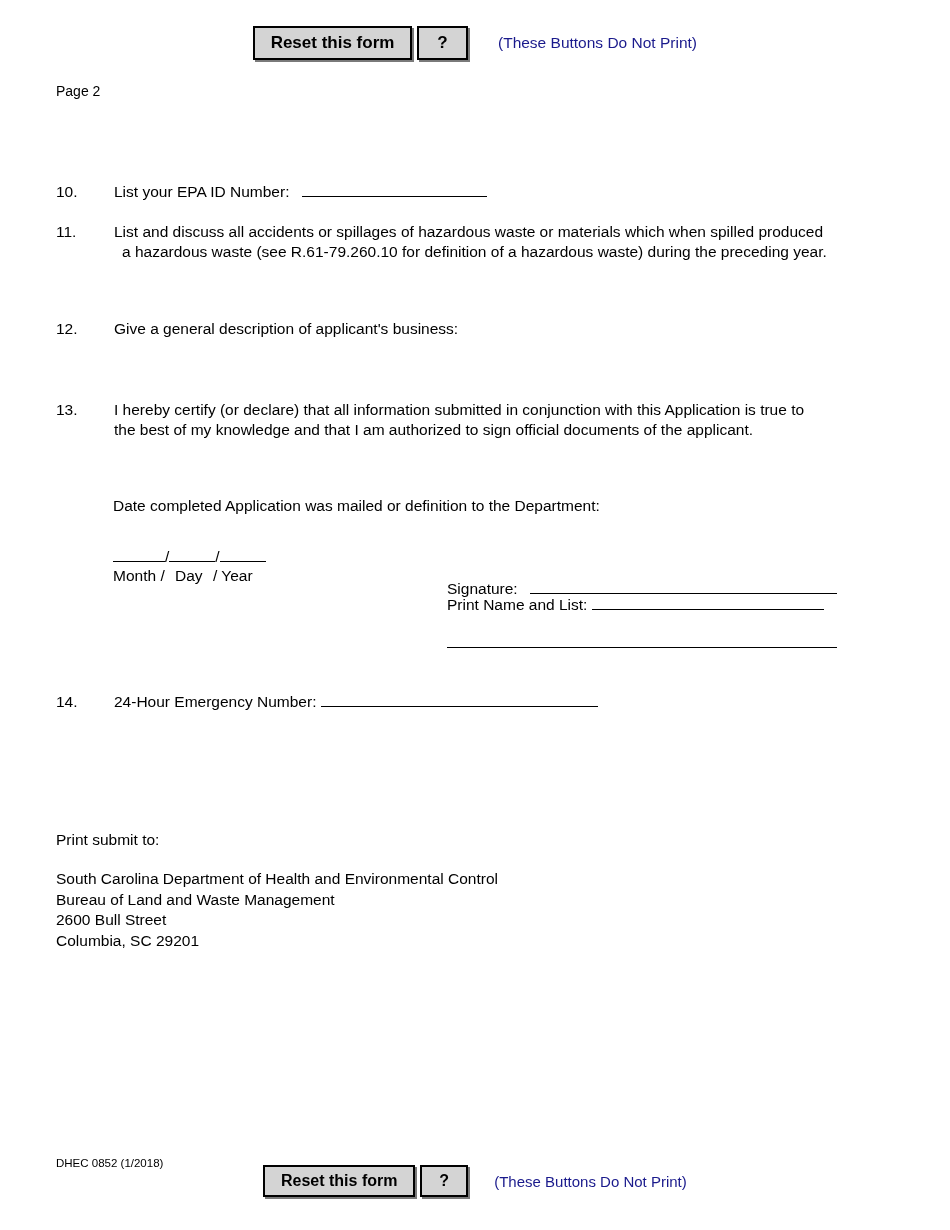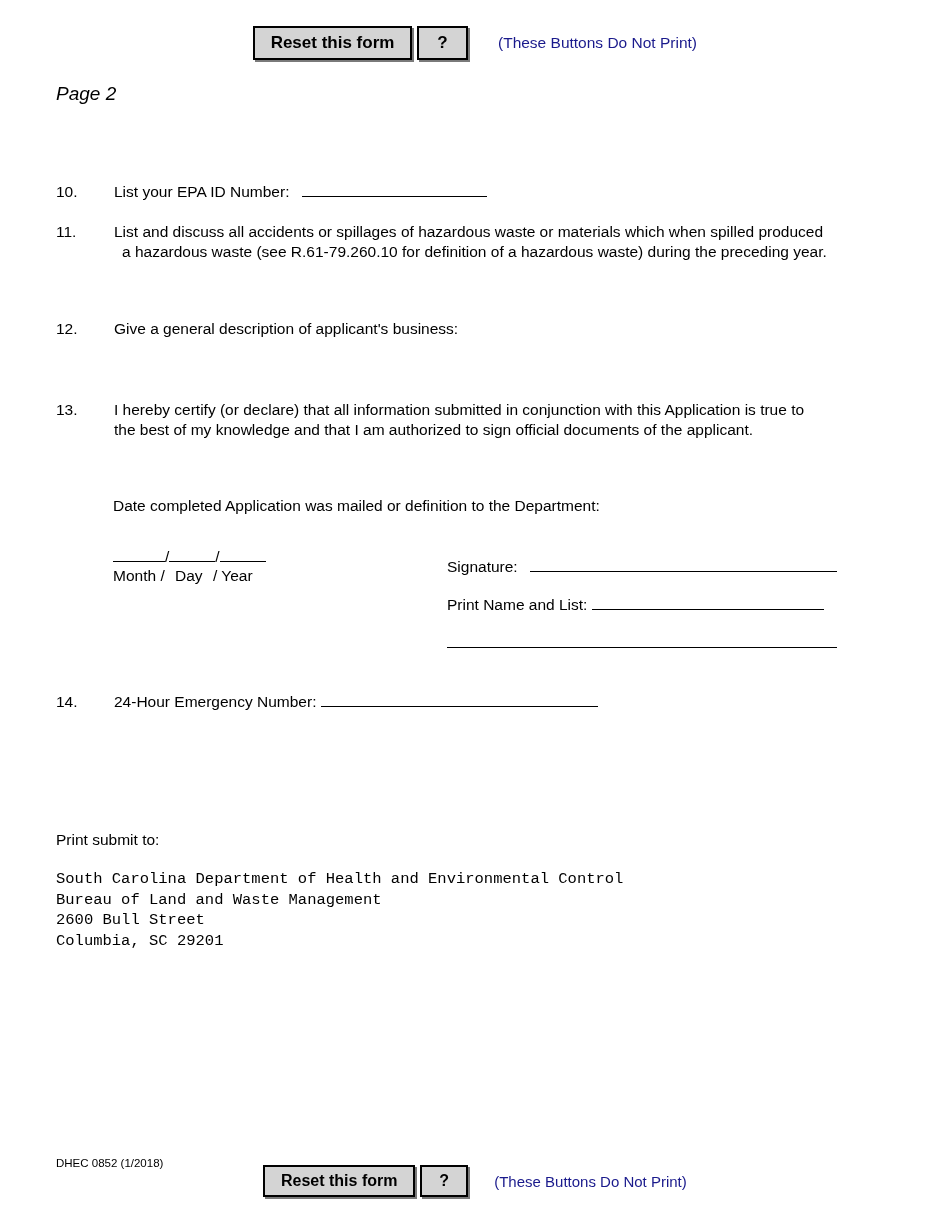--- a/index.html
+++ b/index.html
@@ -61,22 +61,21 @@
     font-size: 15.5px;
     margin-left: 30px;
     white-space: nowrap;
   }
 
   
   .page-label {
     position: absolute;
     left: 56px;
     top: 83px;
-    font-size: 19px;
-    font-style: italic;
+    font-size: 14px;
   }
 
   .item {
     position: absolute;
     font-size: 15.5px;
     line-height: 1.32;
   }
   .item .num {
     position: absolute;
     left: 0;
@@ -215,21 +214,21 @@
     </div>
     <div class="date-labels">
       <span>Month</span>
       <span>/</span>
       <span style="margin-left:6px;">Day</span>
       <span style="margin-left:6px;">/</span>
       <span style="">Year</span>
     </div>
   </div>
 
-  <div class="sig-block" style="left:447px; top:558px;text-align:right;">
+  <div class="sig-block" style="left:447px; top:580px;text-align:right;">
     <span>Signature:</span>
     <span class="blank-line" style="width:307px; margin-left:8px;"></span>
   </div>
 
   <div class="sig-block" style="left:447px; top:596px;">
     <span>Print Name and List:</span>
     <span class="blank-line" style="width:232px;"></span>
   </div>
 
   <div class="sig-block" style="left:447px; top:634px;">
@@ -238,21 +237,21 @@
 
   <div class="item" style="left:56px; top:692px; width:860px;">
     <span class="num">14.</span>
     <span class="body">
       <span>24-Hour Emergency Number:</span>
       <span class="blank-line" style="width:277px;"></span>
     </span>
   </div>
 
   <div class="submit-block" style="top:830px;">Print submit to:</div>
-  <div class="submit-block" style="top:869px;font-family:Liberation Mono, monospace;">
+  <div class="submit-block" style="top:869px;">
     <div>South Carolina Department of Health and Environmental Control</div>
     <div>Bureau of Land and Waste Management</div>
     <div>2600 Bull Street</div>
     <div>Columbia, SC  29201</div>
   </div>
 
   <div class="footer-code">DHEC 0852 (1/2018)</div>
 
   <div class="bottom-bar">
     <div class="btn-group">

